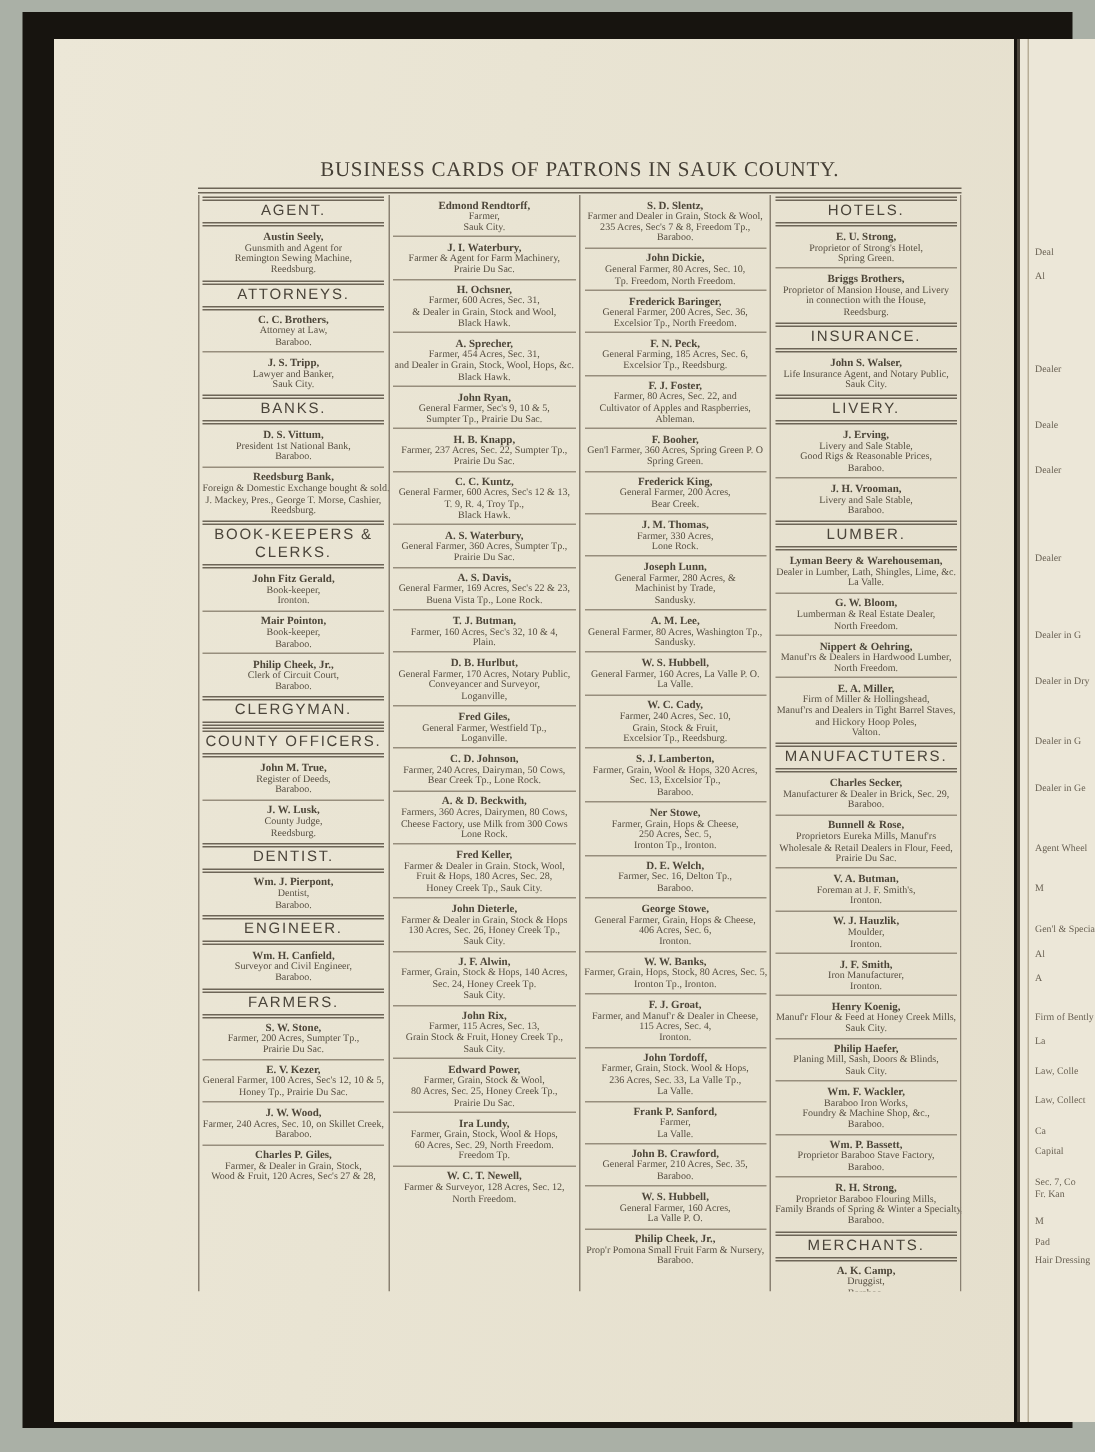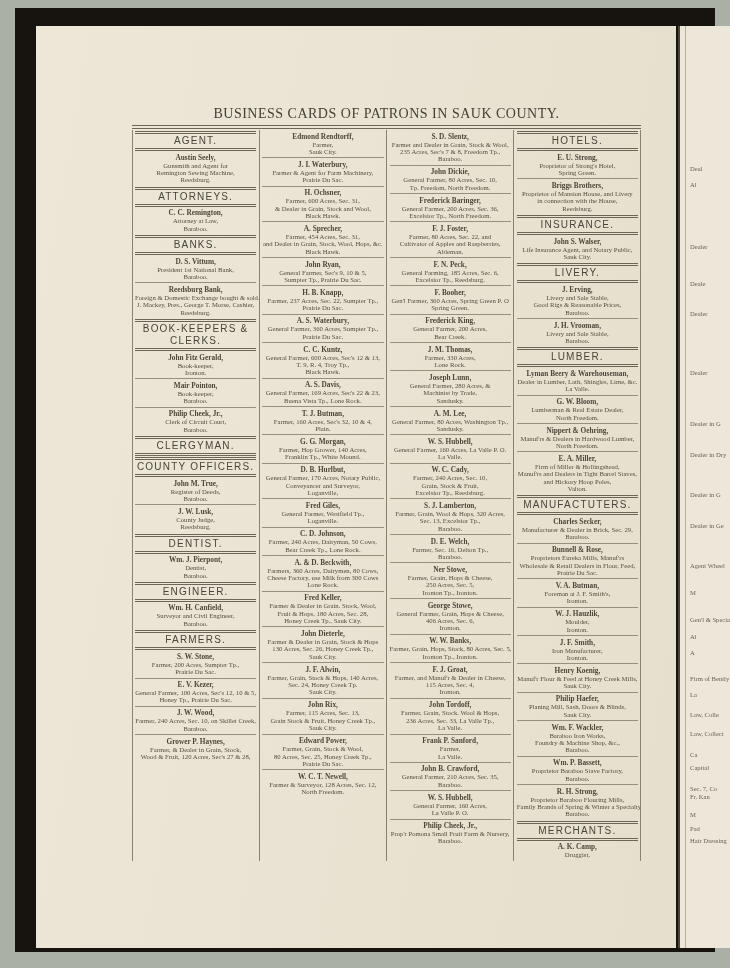--- a/index.html
+++ b/index.html
@@ -96,23 +96,28 @@
             <div class="ln">Gunsmith and Agent for</div>
             <div class="ln">Remington Sewing Machine,</div>
             <div class="ln">Reedsburg.</div>
           </div>
           <div class="sec">
             <div class="dr"></div>
             <div class="txt">ATTORNEYS.</div>
             <div class="dr"></div>
           </div>
           <div class="entry">
-            <div class="nm">C. C. Remington,</div>
+            <div class="nm">C. C. Brothers,</div>
             <div class="ln">Attorney at Law,</div>
             <div class="ln">Baraboo.</div>
+          </div>
+          <div class="entry sep">
+            <div class="nm">J. S. Tripp,</div>
+            <div class="ln">Lawyer and Banker,</div>
+            <div class="ln">Sauk City.</div>
           </div>
           <div class="sec">
             <div class="dr"></div>
             <div class="txt">BANKS.</div>
             <div class="dr"></div>
           </div>
           <div class="entry">
             <div class="nm">D. S. Vittum,</div>
             <div class="ln">President 1st National Bank,</div>
             <div class="ln">Baraboo.</div>
@@ -197,21 +202,21 @@
             <div class="nm">E. V. Kezer,</div>
             <div class="ln">General Farmer, 100 Acres, Sec's 12, 10 &amp; 5,</div>
             <div class="ln">Honey Tp., Prairie Du Sac.</div>
           </div>
           <div class="entry sep">
             <div class="nm">J. W. Wood,</div>
             <div class="ln">Farmer, 240 Acres, Sec. 10, on Skillet Creek,</div>
             <div class="ln">Baraboo.</div>
           </div>
           <div class="entry sep">
-            <div class="nm">Grower P. Haynes,</div>
+            <div class="nm">Charles P. Giles,</div>
             <div class="ln">Farmer, &amp; Dealer in Grain, Stock,</div>
             <div class="ln">Wood &amp; Fruit, 120 Acres, Sec's 27 &amp; 28,</div>
           </div>
         </div>
         <div class="col">
           <div class="entry">
             <div class="nm">Edmond Rendtorff,</div>
             <div class="ln">Farmer,</div>
             <div class="ln">Sauk City.</div>
           </div>
@@ -236,44 +241,39 @@
             <div class="nm">John Ryan,</div>
             <div class="ln">General Farmer, Sec's 9, 10 &amp; 5,</div>
             <div class="ln">Sumpter Tp., Prairie Du Sac.</div>
           </div>
           <div class="entry sep">
             <div class="nm">H. B. Knapp,</div>
             <div class="ln">Farmer, 237 Acres, Sec. 22, Sumpter Tp.,</div>
             <div class="ln">Prairie Du Sac.</div>
           </div>
           <div class="entry sep">
-            <div class="nm">A. S. Waterbury,</div>
-            <div class="ln">General Farmer, 360 Acres, Sumpter Tp.,</div>
-            <div class="ln">Prairie Du Sac.</div>
-          </div>
-          <div class="entry sep">
             <div class="nm">C. C. Kuntz,</div>
             <div class="ln">General Farmer, 600 Acres, Sec's 12 &amp; 13,</div>
             <div class="ln">T. 9, R. 4, Troy Tp.,</div>
             <div class="ln">Black Hawk.</div>
           </div>
           <div class="entry sep">
+            <div class="nm">A. S. Waterbury,</div>
+            <div class="ln">General Farmer, 360 Acres, Sumpter Tp.,</div>
+            <div class="ln">Prairie Du Sac.</div>
+          </div>
+          <div class="entry sep">
             <div class="nm">A. S. Davis,</div>
             <div class="ln">General Farmer, 169 Acres, Sec's 22 &amp; 23,</div>
             <div class="ln">Buena Vista Tp., Lone Rock.</div>
           </div>
           <div class="entry sep">
             <div class="nm">T. J. Butman,</div>
             <div class="ln">Farmer, 160 Acres, Sec's 32, 10 &amp; 4,</div>
             <div class="ln">Plain.</div>
-          </div>
-          <div class="entry sep">
-            <div class="nm">G. G. Morgan,</div>
-            <div class="ln">Farmer, Hop Grower, 140 Acres,</div>
-            <div class="ln">Franklin Tp., White Mound.</div>
           </div>
           <div class="entry sep">
             <div class="nm">D. B. Hurlbut,</div>
             <div class="ln">General Farmer, 170 Acres, Notary Public,</div>
             <div class="ln">Conveyancer and Surveyor,</div>
             <div class="ln">Loganville,</div>
           </div>
           <div class="entry sep">
             <div class="nm">Fred Giles,</div>
             <div class="ln">General Farmer, Westfield Tp.,</div>
@@ -314,20 +314,26 @@
             <div class="ln">Grain Stock &amp; Fruit, Honey Creek Tp.,</div>
             <div class="ln">Sauk City.</div>
           </div>
           <div class="entry sep">
             <div class="nm">Edward Power,</div>
             <div class="ln">Farmer, Grain, Stock &amp; Wool,</div>
             <div class="ln">80 Acres, Sec. 25, Honey Creek Tp.,</div>
             <div class="ln">Prairie Du Sac.</div>
           </div>
           <div class="entry sep">
+            <div class="nm">Ira Lundy,</div>
+            <div class="ln">Farmer, Grain, Stock, Wool &amp; Hops,</div>
+            <div class="ln">60 Acres, Sec. 29, North Freedom.</div>
+            <div class="ln">Freedom Tp.</div>
+          </div>
+          <div class="entry sep">
             <div class="nm">W. C. T. Newell,</div>
             <div class="ln">Farmer &amp; Surveyor, 128 Acres, Sec. 12,</div>
             <div class="ln">North Freedom.</div>
           </div>
         </div>
         <div class="col">
           <div class="entry">
             <div class="nm">S. D. Slentz,</div>
             <div class="ln">Farmer and Dealer in Grain, Stock &amp; Wool,</div>
             <div class="ln">235 Acres, Sec's 7 &amp; 8, Freedom Tp.,</div>
@@ -335,33 +341,33 @@
           </div>
           <div class="entry sep">
             <div class="nm">John Dickie,</div>
             <div class="ln">General Farmer, 80 Acres, Sec. 10,</div>
             <div class="ln">Tp. Freedom, North Freedom.</div>
           </div>
           <div class="entry sep">
             <div class="nm">Frederick Baringer,</div>
             <div class="ln">General Farmer, 200 Acres, Sec. 36,</div>
             <div class="ln">Excelsior Tp., North Freedom.</div>
+          </div>
+          <div class="entry sep">
+            <div class="nm">F. N. Peck,</div>
+            <div class="ln">General Farming, 185 Acres, Sec. 6,</div>
+            <div class="ln">Excelsior Tp., Reedsburg.</div>
           </div>
           <div class="entry sep">
             <div class="nm">F. J. Foster,</div>
             <div class="ln">Farmer, 80 Acres, Sec. 22, and</div>
             <div class="ln">Cultivator of Apples and Raspberries,</div>
             <div class="ln">Ableman.</div>
           </div>
           <div class="entry sep">
-            <div class="nm">F. N. Peck,</div>
-            <div class="ln">General Farming, 185 Acres, Sec. 6,</div>
-            <div class="ln">Excelsior Tp., Reedsburg.</div>
-          </div>
-          <div class="entry sep">
             <div class="nm">F. Booher,</div>
             <div class="ln">Gen'l Farmer, 360 Acres, Spring Green P. O</div>
             <div class="ln">Spring Green.</div>
           </div>
           <div class="entry sep">
             <div class="nm">Frederick King,</div>
             <div class="ln">General Farmer, 200 Acres,</div>
             <div class="ln">Bear Creek.</div>
           </div>
           <div class="entry sep">
@@ -391,29 +397,29 @@
             <div class="ln">Grain, Stock &amp; Fruit,</div>
             <div class="ln">Excelsior Tp., Reedsburg.</div>
           </div>
           <div class="entry sep">
             <div class="nm">S. J. Lamberton,</div>
             <div class="ln">Farmer, Grain, Wool &amp; Hops, 320 Acres,</div>
             <div class="ln">Sec. 13, Excelsior Tp.,</div>
             <div class="ln">Baraboo.</div>
           </div>
           <div class="entry sep">
-            <div class="nm">D. E. Welch,</div>
-            <div class="ln">Farmer, Sec. 16, Delton Tp.,</div>
-            <div class="ln">Baraboo.</div>
-          </div>
-          <div class="entry sep">
             <div class="nm">Ner Stowe,</div>
             <div class="ln">Farmer, Grain, Hops &amp; Cheese,</div>
             <div class="ln">250 Acres, Sec. 5,</div>
             <div class="ln">Ironton Tp., Ironton.</div>
+          </div>
+          <div class="entry sep">
+            <div class="nm">D. E. Welch,</div>
+            <div class="ln">Farmer, Sec. 16, Delton Tp.,</div>
+            <div class="ln">Baraboo.</div>
           </div>
           <div class="entry sep">
             <div class="nm">George Stowe,</div>
             <div class="ln">General Farmer, Grain, Hops &amp; Cheese,</div>
             <div class="ln">406 Acres, Sec. 6,</div>
             <div class="ln">Ironton.</div>
           </div>
           <div class="entry sep">
             <div class="nm">W. W. Banks,</div>
             <div class="ln">Farmer, Grain, Hops, Stock, 80 Acres, Sec. 5,</div>

